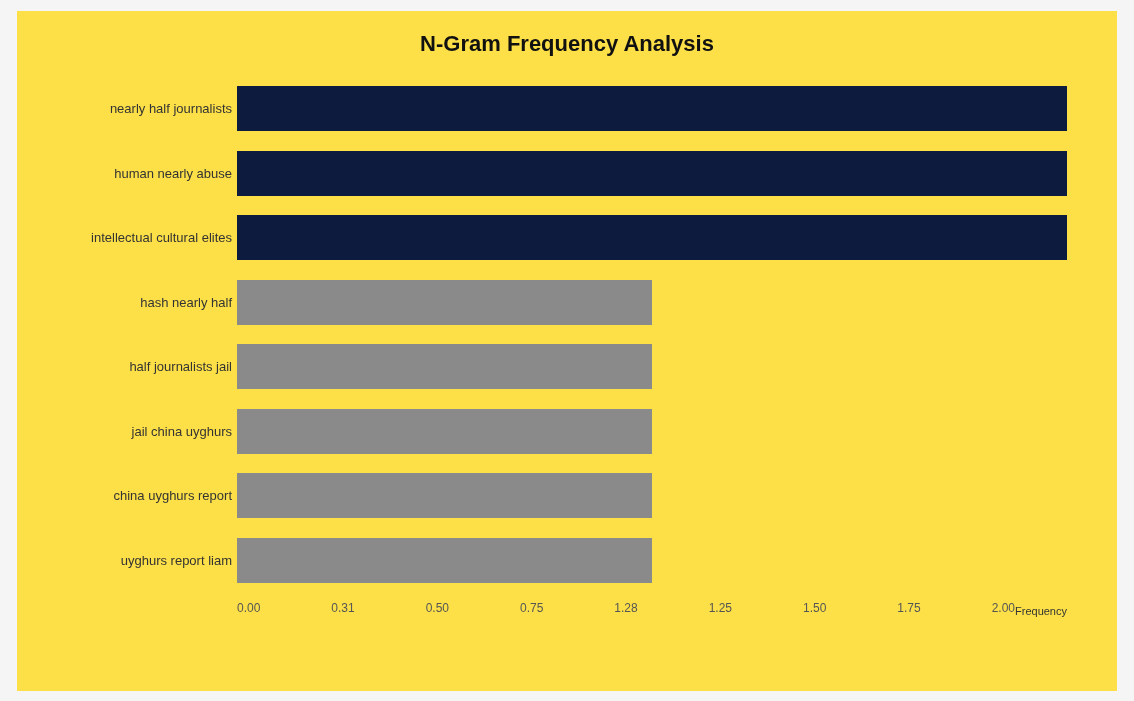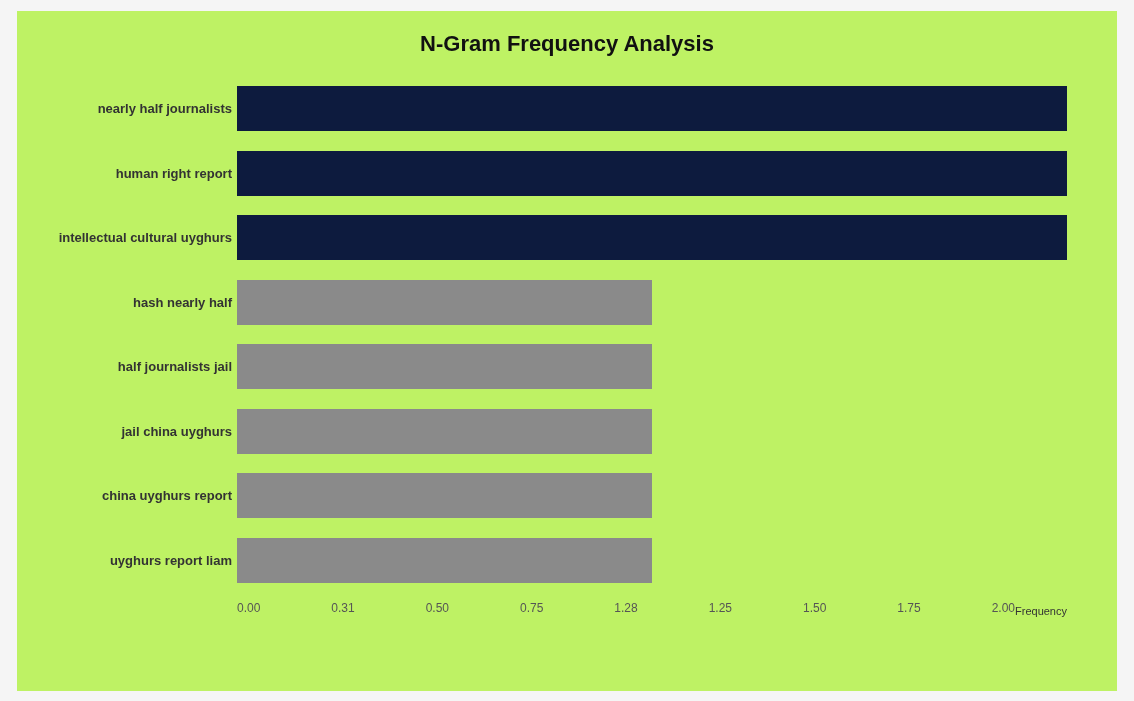--- a/index.html
+++ b/index.html
@@ -6,21 +6,21 @@
     body {
       background: #f5f5f5;
       font-family: Arial, sans-serif;
       width: 1134px;
       height: 701px;
       display: flex;
       align-items: center;
       justify-content: center;
     }
     .chart-container {
-      background: #bef264;
+      background: #fde047;
       width: 1100px;
       height: 680px;
       padding: 20px 20px 60px 20px;
       position: relative;
     }
     .chart-title {
       text-align: center;
       font-size: 22px;
       font-weight: bold;
       margin-bottom: 20px;
@@ -33,21 +33,20 @@
       height: calc(100% - 60px);
       position: relative;
     }
     .bars-section {
       display: flex;
       flex-direction: column;
       flex: 1;
       padding-left: 200px;
       padding-right: 30px;
       gap: 0px;
-      font-weight: bold;
     }
     .bar-row {
       display: flex;
       align-items: center;
       flex: 1;
       position: relative;
     }
     .bar-label {
       position: absolute;
       left: -200px;
@@ -107,27 +106,27 @@
   <div class="chart-area">
     <div class="bars-section" id="bars-section">
 
     <div class="bar-row">
           <div class="bar-label">nearly half journalists</div>
           <div class="bar-track">
             <div class="bar-fill dark" style="width: 100%;"></div>
           </div>
         </div>
         <div class="bar-row">
-          <div class="bar-label">human right report</div>
+          <div class="bar-label">human nearly abuse</div>
           <div class="bar-track">
             <div class="bar-fill dark" style="width: 100%;"></div>
           </div>
         </div>
         <div class="bar-row">
-          <div class="bar-label">intellectual cultural uyghurs</div>
+          <div class="bar-label">intellectual cultural elites</div>
           <div class="bar-track">
             <div class="bar-fill dark" style="width: 100%;"></div>
           </div>
         </div>
         <div class="bar-row">
           <div class="bar-label">hash nearly half</div>
           <div class="bar-track">
             <div class="bar-fill gray" style="width: 50%;"></div>
           </div>
         </div>

